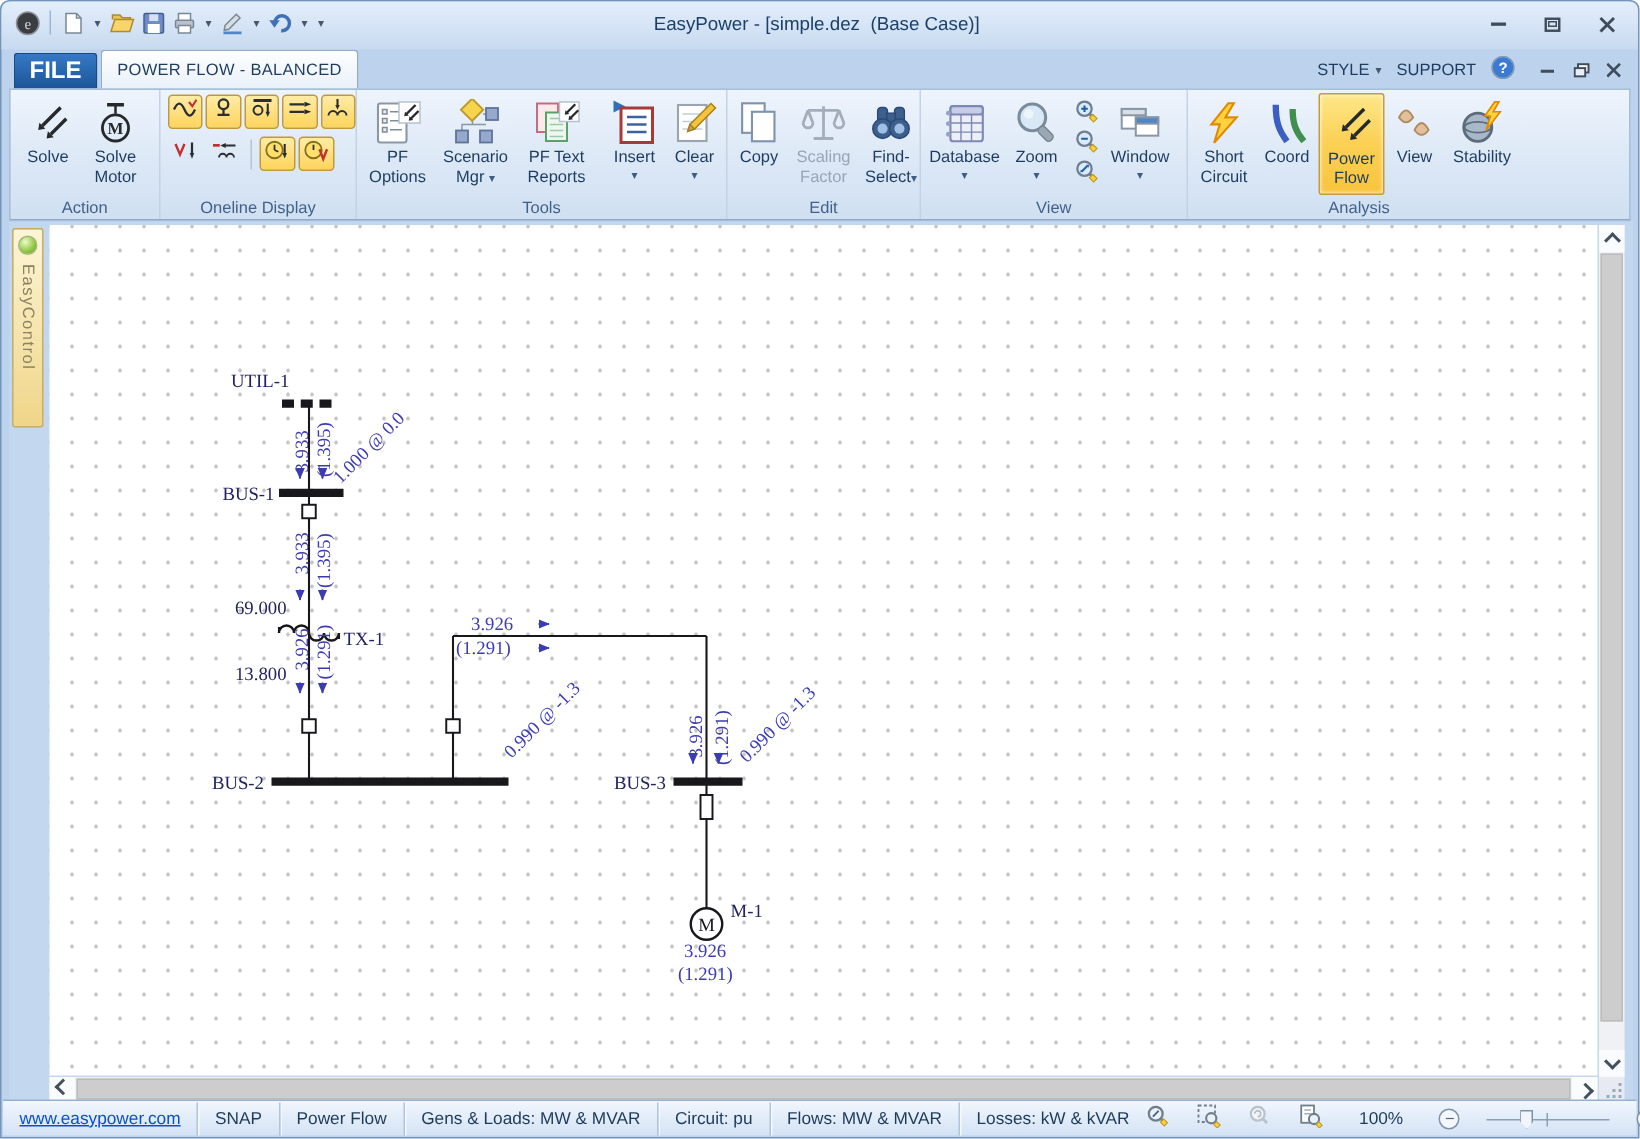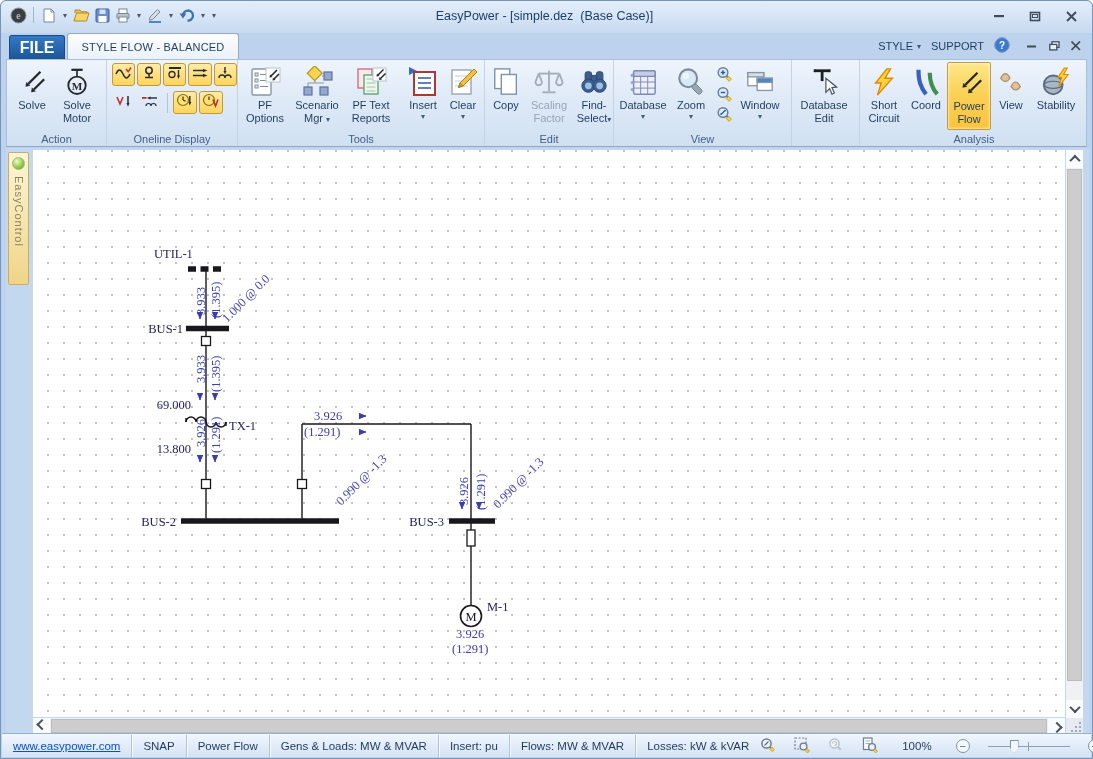--- a/index.html
+++ b/index.html
@@ -180,21 +180,21 @@
       <span class="winbtn">
         <svg width="11" height="11">
             <path d="M1 1 L10 10 M10 1 L1 10" stroke="#3f4c5a" stroke-width="1.9"></path>
           </svg>
         </span>
     </div>
   </div>
 
   <div class="tabrow">
     <div class="tab-file">FILE</div>
-    <div class="tab-active">STYLE FLOW - BALANCED</div>
+    <div class="tab-active">POWER FLOW - BALANCED</div>
     <div class="tabrow-right">
       <span>STYLE</span>
       <span class="tcaret">▾</span>
       <span>SUPPORT</span>
       <span>
         <svg width="16" height="16">
             <circle cx="8" cy="8" r="7.2" fill="#3a7ad4" stroke="#29598f"></circle>
             <circle cx="8" cy="8" r="7.2" fill="none" stroke="#fff" stroke-opacity=".4"></circle>
             <text x="8" y="11.5" text-anchor="middle" font-size="10" font-weight="bold" fill="#fff">?</text>
           </svg></span>
@@ -533,37 +533,20 @@
                 <rect x="13" y="12" width="16" height="4.5" fill="#4f86c8" stroke="#8795a5" stroke-width="1.4"></rect>
               </svg>
             </span>
           <span class="rlbl">Window</span>
           <span class="caret-b">▾</span>
         </div>
       </div>
       <div class="rgl">View</div>
     </div>
 
-    <div class="rgroup" style="width:68px">
-      <div class="rbody">
-        <div class="rbtn" style="width:58px">
-          <span class="ric">
-            <svg width="30" height="30" viewBox="0 0 32 32">
-                <line x1="6" y1="4" x2="22" y2="4" stroke="#1d1f22" stroke-width="3"></line>
-                <line x1="6" y1="2.5" x2="6" y2="5.5" stroke="#1d1f22" stroke-width="2"></line>
-                <line x1="22" y1="2.5" x2="22" y2="5.5" stroke="#1d1f22" stroke-width="2"></line>
-                <line x1="14" y1="4" x2="14" y2="15" stroke="#1d1f22" stroke-width="3"></line>
-                <path d="M18 12 L18 27 L22 23 L24.5 29 L27 27.8 L24.5 22 L29.5 21.5 Z" fill="#fff" stroke="#4b5562" stroke-width="1.3"></path>
-              </svg>
-            </span>
-          <span class="rlbl">Database Edit</span>
-        </div>
-      </div>
-      <div class="rgl"></div>
-    </div>
 
     <div class="rgroup" style="width:228px;border-right:none">
       <div class="rbody">
         <div class="rbtn" style="width:42px">
           <span class="ric">
             <svg width="30" height="30" viewBox="0 0 32 32">
                 <path d="M19 2 L7 17 H13 L9 30 L25 12 H17 L23 2 Z" fill="#ffd23e" stroke="#e08a00" stroke-width="1.5"></path>
               </svg>
             </span>
           <span class="rlbl">Short Circuit</span>
@@ -729,21 +712,21 @@
           <i style="right:0;bottom:8px"></i>
       </span>
     </div>
   </div>
 
   <div class="statusbar">
     <span class="sitem"><a class="slink" href="#">www.easypower.com</a></span>
     <span class="sitem">SNAP</span>
     <span class="sitem">Power Flow</span>
     <span class="sitem">Gens &amp; Loads: MW &amp; MVAR</span>
-    <span class="sitem">Insert: pu</span>
+    <span class="sitem">Circuit: pu</span>
     <span class="sitem">Flows: MW &amp; MVAR</span>
     <span class="sitem" style="border-right:none;box-shadow:none">Losses: kW &amp; kVAR</span>
     <span class="sright">
       <span>
         <svg width="16" height="16">
             <circle cx="6.5" cy="6.5" r="4.6" fill="#eaf1f8" stroke="#707d8a" stroke-width="1.5"></circle>
             <line x1="4.6" y1="8.4" x2="8.4" y2="4.6" stroke="#43617e" stroke-width="1.2"></line>
             <line x1="10" y1="10" x2="12.7" y2="12.7" stroke="#707d8a" stroke-width="2"></line>
             <rect x="10.2" y="10.8" width="3.6" height="3" transform="rotate(45 12 12.3)" fill="#f8cf40" stroke="#bd9a24" stroke-width=".7"></rect>
           </svg></span>

